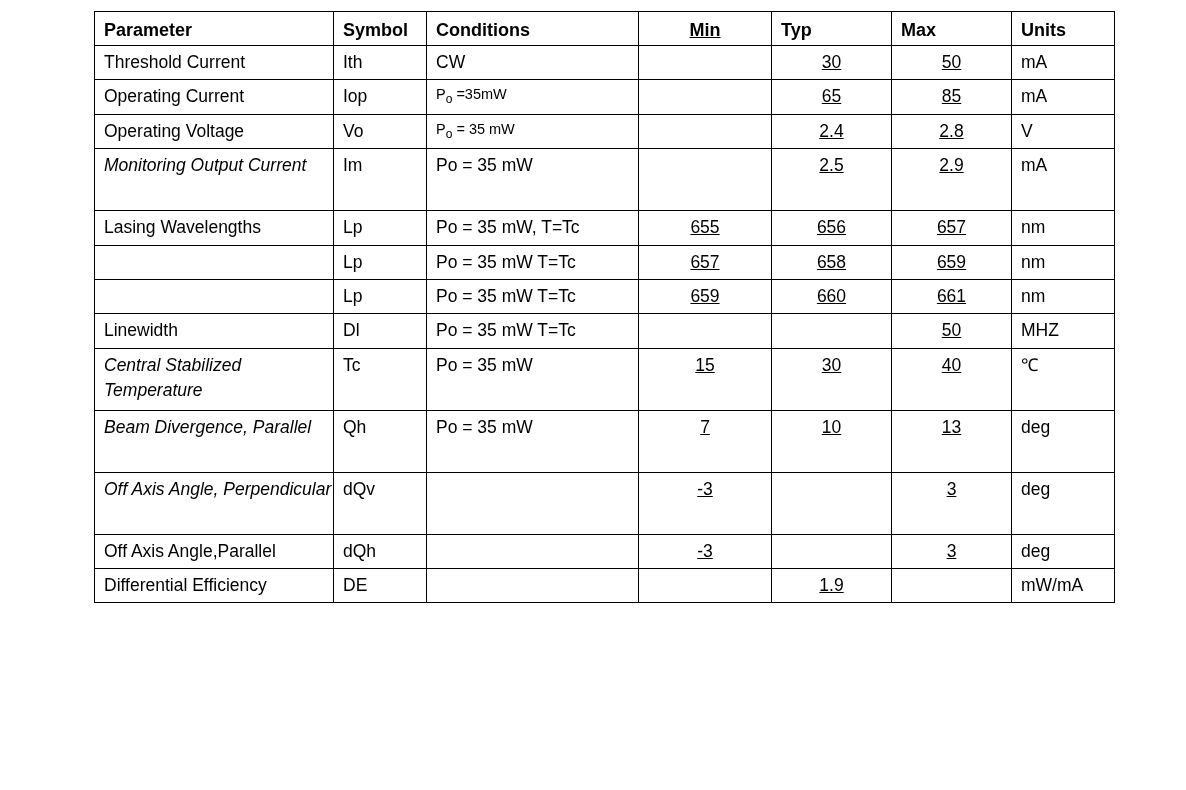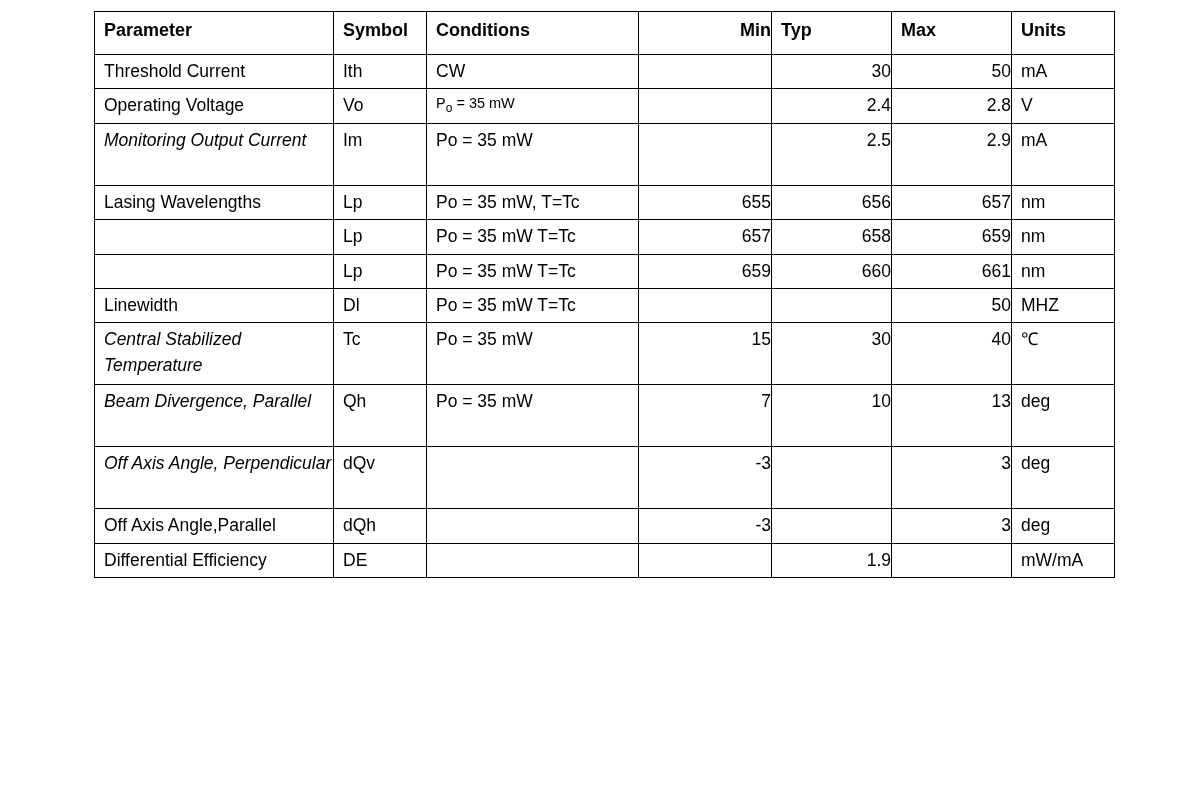--- a/index.html
+++ b/index.html
@@ -42,27 +42,28 @@
     vertical-align: top;
     text-align: left;
     font-weight: normal;
     height: 22px;
     box-sizing: border-box;
   }
   table.spec thead th {
     font-weight: bold;
     font-size: 18px;
     padding-top: 5px;
-    padding-bottom: 11px;
+    padding-bottom: 2px;
   }
   table.spec thead th.center,
   table.spec td.center {
-    text-align: right;
+    text-align: center;
     padding-left: 0;
     padding-right: 0;
+    text-decoration: underline;
   }
   .cond-small {
     font-size: 14.5px;
   }
   .tall1 { height: 62px; }
   .tall2 { height: 62px; padding-left: 20px; }
   .wrap-cell { white-space: normal; font-style: italic; }
   .sub {
     font-size: 12px;
     vertical-align: sub;
@@ -98,20 +99,29 @@
       <tr>
         <td>Threshold Current</td>
         <td>Ith</td>
         <td>CW</td>
         <td class="center"></td>
         <td class="center">30</td>
         <td class="center">50</td>
         <td>mA</td>
       </tr>
 
+      <tr>
+        <td>Operating Current</td>
+        <td>Iop</td>
+        <td class="cond-small">P<span class="sub">o</span> =35mW</td>
+        <td class="center"></td>
+        <td class="center">65</td>
+        <td class="center">85</td>
+        <td>mA</td>
+      </tr>
 
       <tr>
         <td>Operating Voltage</td>
         <td>Vo</td>
         <td class="cond-small">P<span class="sub">o</span> = 35 mW</td>
         <td class="center"></td>
         <td class="center">2.4</td>
         <td class="center">2.8</td>
         <td>V</td>
       </tr>

